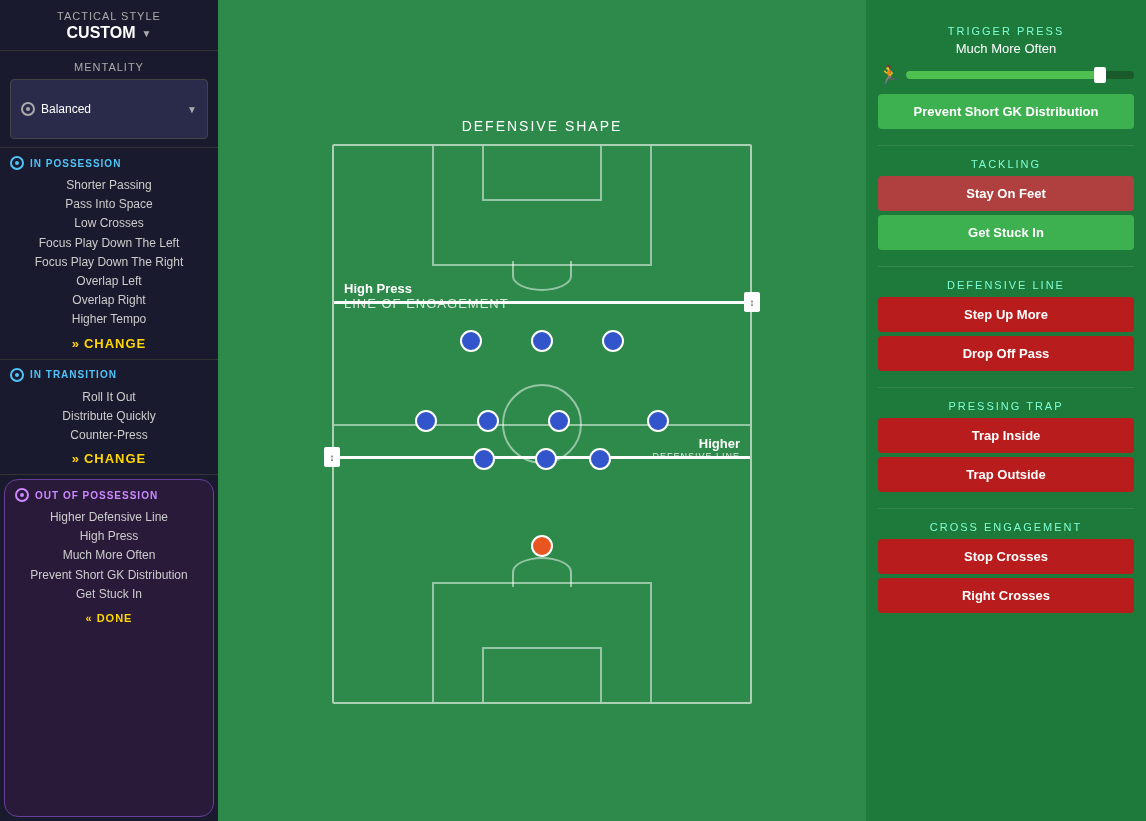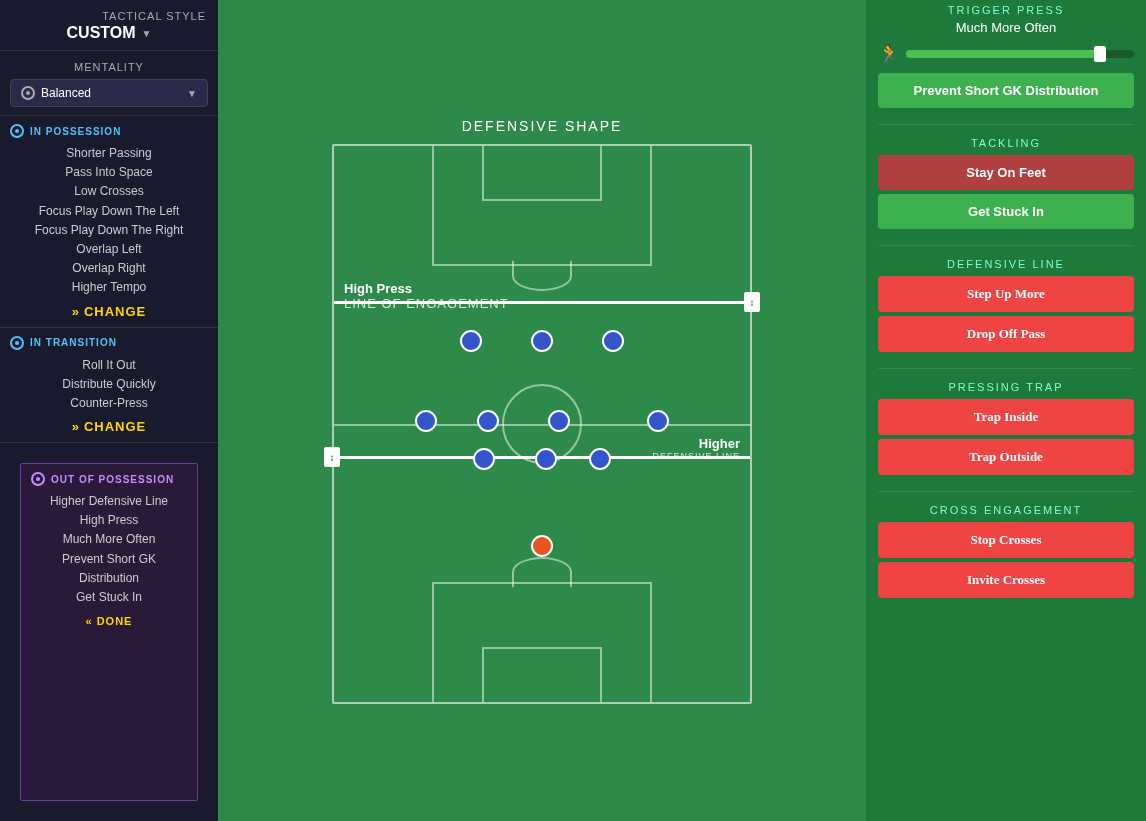--- a/index.html
+++ b/index.html
@@ -19,21 +19,21 @@
       background: #1a1a2e;
       display: flex;
       flex-direction: column;
       color: white;
       font-size: 12px;
     }
 
     .tactical-style-header {
       background: #1a1a2e;
       padding: 10px 12px 8px;
-      text-align: right;
+      text-align: center;
       border-bottom: 1px solid #333;
     }
 
     .tactical-style-label {
       font-size: 11px;
       color: #aaa;
       letter-spacing: 1px;
       text-transform: uppercase;
     }
 
@@ -67,21 +67,21 @@
       text-transform: uppercase;
     }
 
     .mentality-dropdown {
       display: flex;
       align-items: center;
       justify-content: space-between;
       background: #2a2a4a;
       border: 1px solid #444;
       border-radius: 4px;
-      padding: 6px 10px;
+      padding: 22px 10px;
       cursor: pointer;
       width: 100%;
     }
 
     .mentality-left {
       display: flex;
       align-items: center;
       gap: 6px;
     }
 
@@ -166,23 +166,23 @@
 
     .chevron-right::before {
       content: '»';
     }
 
     .chevron-left::before {
       content: '«';
     }
 
     .out-of-possession-section {
-      margin: 20px;
+      margin: 4px;
       border: 1px solid #6a3d9a;
-      border-radius: 2px;
+      border-radius: 14px;
       padding: 8px 10px;
       background: #2a1a3a;
       flex: 1;
     }
 
     .section-icon-out {
       width: 14px;
       height: 14px;
       border: 2px solid #cc88ff;
       border-radius: 50%;
@@ -384,21 +384,21 @@
       content: '↕';
       font-size: 10px;
       color: #333;
     }
 
     
     .right-panel {
       width: 280px;
       min-width: 280px;
       background: #1e7a3a;
-      padding: 4px 12px;
+      padding: 25px 12px;
       display: flex;
       flex-direction: column;
       gap: 12px;
       overflow-y: auto;
     }
 
     .trigger-press-section {
       text-align: center;
     }
 
@@ -464,22 +464,21 @@
       border: none;
       margin-bottom: 4px;
       color: white;
     }
 
     .rp-btn-green {
       background: #3db050;
     }
 
     .rp-btn-dark {
-      background: #ef4444;
-      font-family: Liberation Serif, serif;
+      background: #b91c1c;
     }
 
     .rp-btn-active-red {
       background: #b04040;
     }
 
     .rp-section {
       text-align: center;
     }
 
@@ -665,16 +664,16 @@
     <div class="rp-section-title section-header-right">PRESSING TRAP</div>
     <button class="rp-btn rp-btn-dark">Trap Inside</button>
     <button class="rp-btn rp-btn-dark">Trap Outside</button>
   </div>
 
   <hr class="rp-divider">
 
   <div class="rp-section">
     <div class="rp-section-title section-header-right">CROSS ENGAGEMENT</div>
     <button class="rp-btn rp-btn-dark">Stop Crosses</button>
-    <button class="rp-btn rp-btn-dark">Invite Crosses</button>
+    <button class="rp-btn rp-btn-dark">Right Crosses</button>
   </div>
 
 </div>
 
 </body></html>

